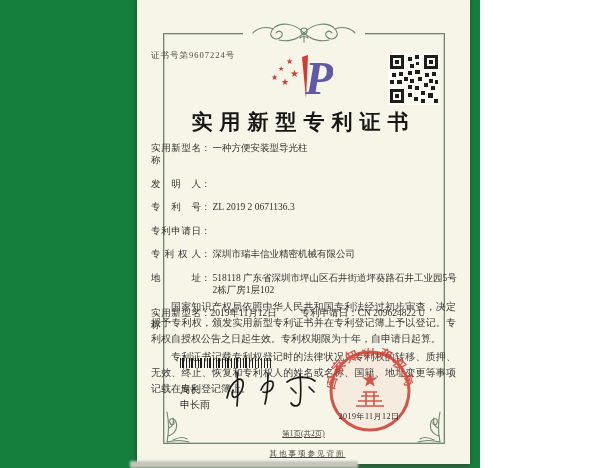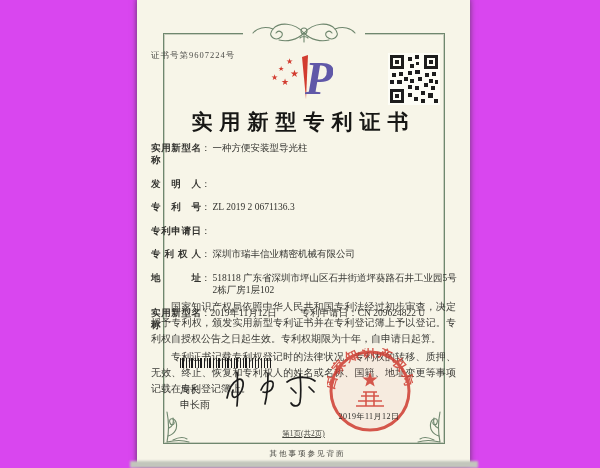--- a/index.html
+++ b/index.html
@@ -1,49 +1,49 @@
 <!DOCTYPE html>
 <html><head>
 <meta charset="utf-8">
 <style>
   html,body{margin:0;padding:0;background:#ffffff;}
-  .stage{position:relative;width:600px;height:468px;background:#d946ef;overflow:hidden;
+  .stage{position:relative;width:480px;height:468px;background:#15803d;overflow:hidden;
          font-family:"Liberation Serif","DejaVu Serif",serif;}
   .paper{position:absolute;left:137px;top:-4px;width:333px;height:468px;
          background:#f7f5e8;
          box-shadow:-2px 0 3px rgba(0,0,0,.12), 2px 0 4px rgba(0,0,0,.10), 0 4px 6px rgba(70,75,65,.55);}
   .frame{position:absolute;left:26px;top:37px;width:280px;height:409px;
          border:1.5px solid #6f876e;box-shadow:inset 0 0 0 1px rgba(111,135,110,.35);}
   .ornament-top{position:absolute;left:50%;top:24px;transform:translateX(-50%);background:#f7f5e8;padding:0 6px;line-height:0;}
   .corner{position:absolute;line-height:0;}
   .corner.bl{left:28px;bottom:20px;}
   .corner.br{right:28px;bottom:20px;transform:scaleX(-1);}
   .certno{position:absolute;left:14px;top:54px;font-size:8.5px;color:#4a4a46;letter-spacing:1px;}
   .logo{position:absolute;left:132px;top:56px;}
   .qr{position:absolute;left:251px;top:57px;}
   .title{position:absolute;left:26px;right:26px;top:112px;margin:0;text-align:center;
          font-size:21px;font-weight:bold;color:#171715;letter-spacing:7px;white-space:nowrap;}
   .fields{position:absolute;left:14px;right:10px;top:146px;font-size:9.5px;color:#33332f;}
   .frow{display:flex;margin-bottom:11.5px;line-height:12px;}
-  .frow .lbl{flex:0 0 50px;text-align:justify;text-align-last:justify;font-weight:bold;}
+  .frow .lbl{flex:0 0 50px;text-align:justify;text-align-last:justify;}
   .frow .colon{flex:0 0 auto;}
   .frow .val{flex:1 1 auto;padding-left:2px;}
   .frow.double .half2{margin-left:24px;white-space:nowrap;}
   .paras{position:absolute;left:14px;right:14px;top:303px;font-size:10px;line-height:1.6;
          color:#3a3a36;text-align:justify;}
   .paras p{margin:0 0 2px 0;text-indent:2em;}
   .barcode{position:absolute;left:43px;top:362px;width:92px;height:10px;
            background:repeating-linear-gradient(90deg,#1c1c1c 0 1px,transparent 1px 2.5px,#1c1c1c 2.5px 4.5px,transparent 4.5px 6px,#1c1c1c 6px 6.8px,transparent 6.8px 9px);}
   .signer{position:absolute;left:43px;top:386px;font-size:10px;color:#2e2e2a;line-height:15px;}
   .signature{position:absolute;left:84px;top:370px;}
   .seal{position:absolute;left:190px;top:352px;}
   .seal-date{position:absolute;left:186px;top:415px;width:92px;text-align:center;
              font-size:8px;color:#2b2b28;letter-spacing:0.5px;}
   .pageinfo{position:absolute;left:0;right:0;top:433px;text-align:center;font-size:7.5px;color:#45453f;text-decoration:underline;}
-  .footnote{position:absolute;left:8px;right:0;top:453px;text-align:center;font-size:7.5px;color:#4a4a44;letter-spacing:2px;}
+  .footnote{position:absolute;left:8px;right:0;top:453px;text-align:center;font-size:7.5px;color:#4a4a44;letter-spacing:2px;text-decoration:underline;}
   .shadowstrip{position:absolute;left:130px;right:122px;top:461px;height:7px;background:#c2c6bc;filter:blur(1px);}
 </style>
 </head>
 <body>
 
 <div class="stage">
   <div class="paper">
 
     <div class="frame"></div>
 

